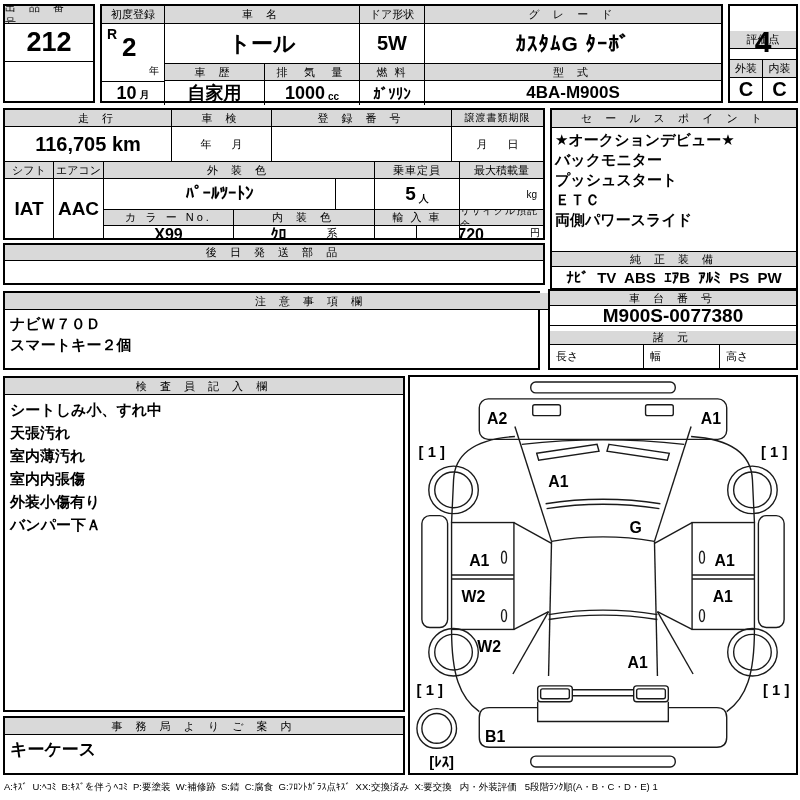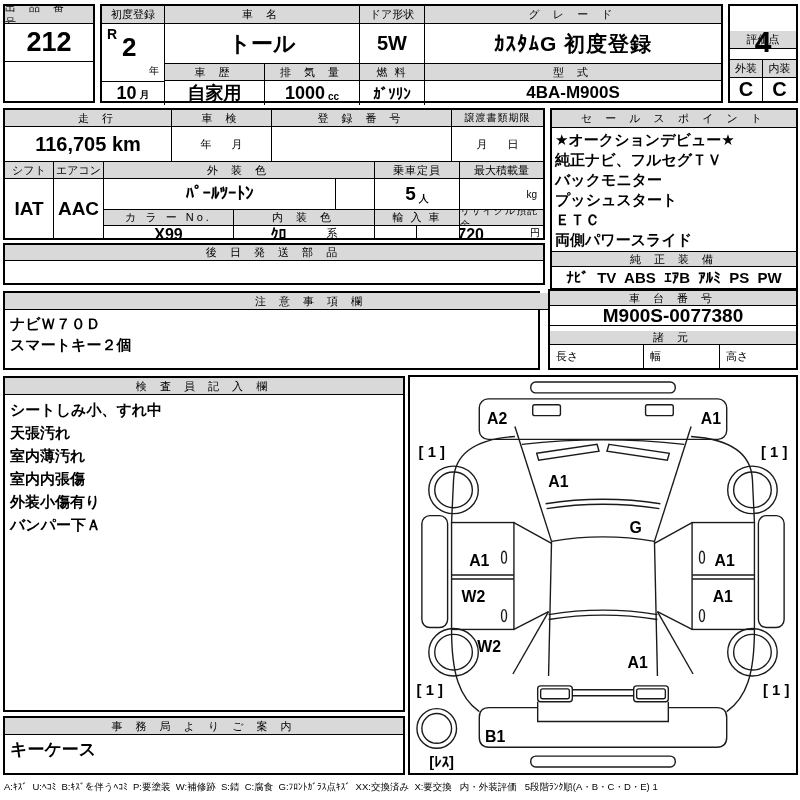--- a/index.html
+++ b/index.html
@@ -39,24 +39,24 @@
     <span class="val" style="position:absolute;left:20px;top:8px;font-size:26px;">2</span>
     <span style="position:absolute;right:5px;bottom:3px;font-size:10px;">年</span>
   </div>
   <div class="cell bR bT" style="left:0;top:75px;width:63px;height:24px;">
     <span class="val" style="font-size:18px;">10</span>
     <span class="unit">月</span>
   </div>
 
   <div class="cell val bR" style="left:63px;top:18px;width:195px;height:39px;font-size:22px;">トール</div>
   <div class="cell val bR" style="left:258px;top:18px;width:65px;height:39px;font-size:20px;">5W</div>
-  <div class="cell val" style="left:323px;top:18px;width:296px;height:39px;font-size:21px;letter-spacing:1px;">ｶｽﾀﾑG 初度登録</div>
+  <div class="cell val" style="left:323px;top:18px;width:296px;height:39px;font-size:21px;letter-spacing:1px;">ｶｽﾀﾑG ﾀｰﾎﾞ</div>
 
   <div class="cell hdr bR bT" style="left:63px;top:57px;width:100px;height:18px;">車 歴</div>
-  <div class="cell hdr bR bT" style="left:163px;top:57px;width:95px;height:18px;">排 気 量</div>
+  <div class="cell hdr bR bT" style="left:163px;top:57px;width:95px;height:18px;font-family:Liberation Mono, monospace;">排 気 量</div>
   <div class="cell hdr bR bT" style="left:258px;top:57px;width:65px;height:18px;letter-spacing:2px;">燃 料</div>
   <div class="cell hdr bT" style="left:323px;top:57px;width:296px;height:18px;">型 式</div>
 
   <div class="cell val bR" style="left:63px;top:75px;width:100px;height:24px;font-size:18px;">自家用</div>
   <div class="cell bR" style="left:163px;top:75px;width:95px;height:24px;">
     <span class="val" style="font-size:18px;">1000</span>
     <span class="unit">cc</span>
   </div>
   <div class="cell val bR" style="left:258px;top:75px;width:65px;height:24px;font-size:15px;">ｶﾞｿﾘﾝ</div>
   <div class="cell val" style="left:323px;top:75px;width:296px;height:24px;font-size:17px;">4BA-M900S</div>
@@ -122,21 +122,20 @@
   <div class="cell" style="left:455px;top:116px;width:83px;height:12px;justify-content:flex-end;padding-right:3px;align-items:flex-start;gap:44px;">
     <span class="val" style="font-size:16px;">9,720</span>
     <span style="font-size:10px;margin-left:2px;">円</span>
   </div>
 </div>
 
 <div class="box" style="left:550px;top:108px;width:248px;height:182px;">
   <div class="cell hdr" style="left:0;top:0;width:244px;height:18px;">セ ー ル ス ポ イ ン ト</div>
   <div class="lines" style="left:3px;top:20px;width:240px;font-size:15px;line-height:20px;">
     <div>★オークションデビュー★</div>
-    <div>純正ナビ、フルセグＴＶ</div>
     <div>バックモニター</div>
     <div>プッシュスタート</div>
     <div>ＥＴＣ</div>
     <div>両側パワースライド</div>
   </div>
   <div class="cell hdr bT" style="left:0;top:141px;width:244px;height:16px;">純 正 装 備</div>
   <div class="cell val" style="left:0;top:157px;width:244px;height:21px;font-size:15px;white-space:pre;">ﾅﾋﾞ  TV  ABS  ｴｱB  ｱﾙﾐ  PS  PW</div>
 </div>
 
 <div class="box" style="left:3px;top:243px;width:542px;height:42px;">

